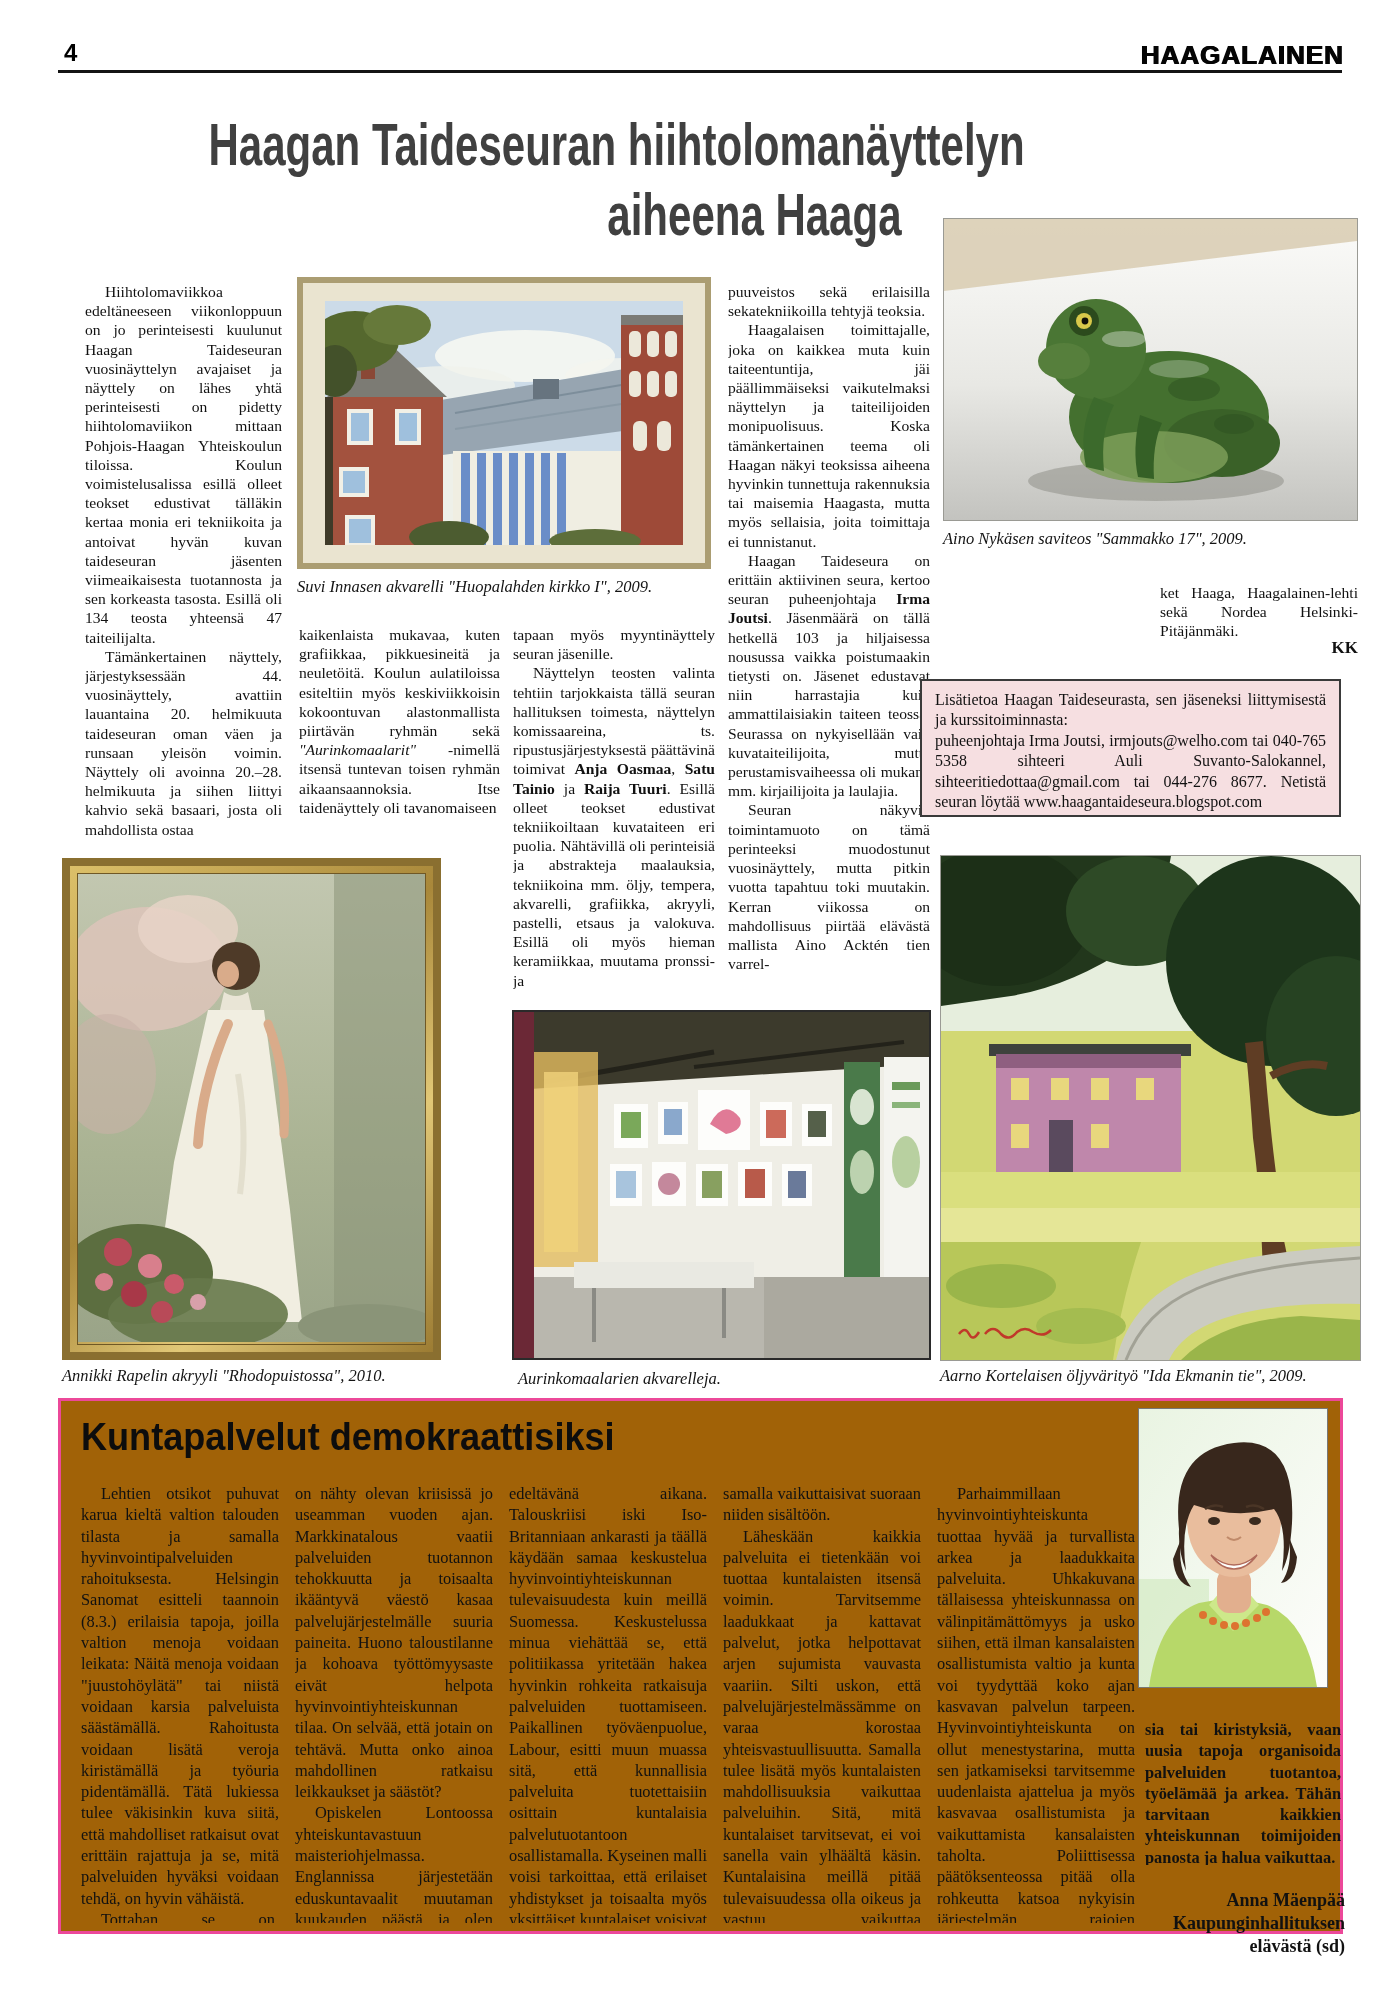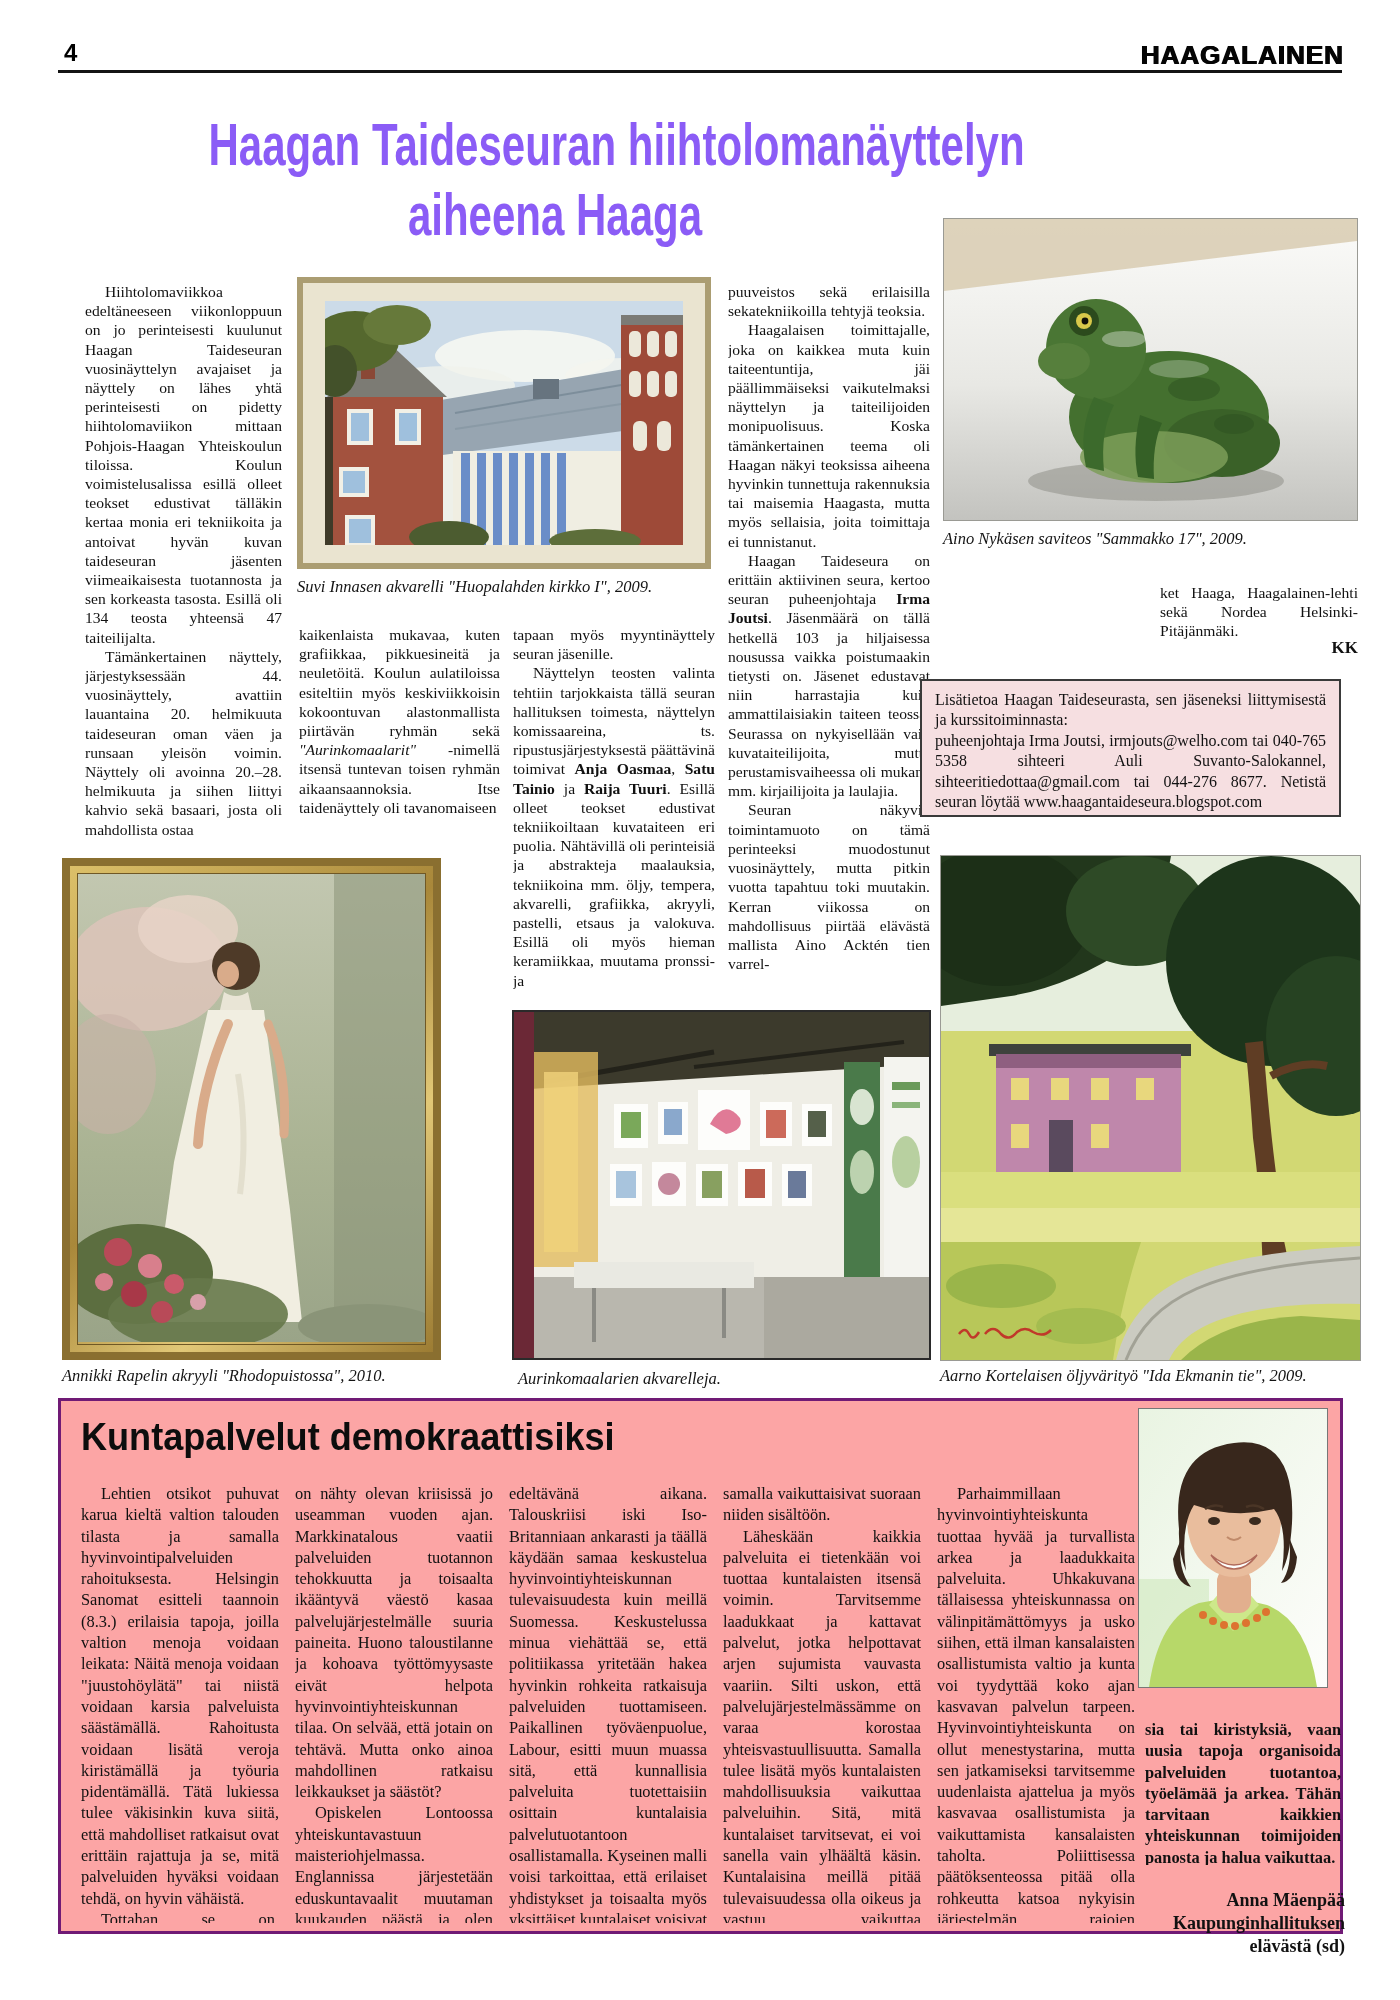--- a/index.html
+++ b/index.html
@@ -5,21 +5,21 @@
   html,body{margin:0;padding:0;background:#e9e9e9;}
   #page{position:relative;width:1400px;height:2000px;background:#ffffff;margin:0 auto;
         font-family:"Liberation Serif",serif;color:#111;overflow:hidden;}
   .abs{position:absolute;}
   
   #page-number{left:64px;top:40px;font:bold 24px/26px "Liberation Sans",sans-serif;color:#000;}
   #masthead{right:56px;top:42px;font:900 26px/26px "Liberation Sans",sans-serif;letter-spacing:1px;
             color:#050505;text-shadow:0.6px 0 #050505,-0.6px 0 #050505;}
   #header-rule{left:58px;top:70px;width:1284px;height:3px;background:#141414;}
   
-  #headline-block{left:60px;top:110px;width:990px;text-align:center;color:#8b5cf6;}
+  #headline-block{left:60px;top:110px;width:990px;text-align:right;color:#404040;}
   #headline-block .hl{display:block;white-space:nowrap;font:bold 60px/70px "Liberation Sans",sans-serif;
                       transform:scaleX(0.70);transform-origin:50% 50%;}
   
   .col{position:absolute;font:15.6px/19.2px "Liberation Serif",serif;text-align:justify;overflow:hidden;}
   .col p{margin:0;text-indent:20px;}
   .col p.cont{text-indent:0;}
   .col b{font-weight:bold;}
   .col i{font-style:italic;}
   
   figure{margin:0;padding:0;}
@@ -31,21 +31,21 @@
   #gold-frame{border:8px solid #8a6f30;background:linear-gradient(135deg,#dcc069,#a9883a 45%,#e2c877 70%,#9c7c33);padding:7px;}
   #gold-frame .inner{width:100%;height:100%;border:1px solid #6f5826;box-sizing:border-box;}
   svg{display:block;}
   
   #infobox{position:absolute;box-sizing:border-box;background:#f6dfe1;border:2px solid #3a3a3a;
            padding:9px 13px;font:16px/20.4px "Liberation Serif",serif;text-align:justify;}
   #infobox p{margin:0;}
   #kk-byline{position:absolute;font:bold 17px/20px "Liberation Serif",serif;text-align:right;}
   
   #bottom-box{position:absolute;left:58px;top:1398px;width:1285px;height:536px;box-sizing:border-box;
-              background:#fca5a5;border:3px solid #701a75;}
+              background:#a16207;border:3px solid #ec4899;}
   #bottom-headline{position:absolute;left:20px;top:14px;font:bold 38px/44px "Liberation Sans",sans-serif;
                    color:#0d0d0d;white-space:nowrap;transform:scaleX(0.95);transform-origin:0 50%;}
   .bcol{position:absolute;top:82px;width:198px;height:440px;font:16.4px/21.3px "Liberation Serif",serif;
         text-align:justify;overflow:hidden;}
   .bcol p{margin:0;text-indent:20px;}
   .bcol p.cont{text-indent:0;}
   #portrait-frame{position:absolute;right:12px;top:7px;width:190px;height:280px;box-sizing:border-box;border:1px solid #777;}
   #signature{position:absolute;left:1084px;top:468px;width:200px;text-align:right;
              font:bold 18px/23px "Liberation Serif",serif;margin-top:20px;}
 </style>

